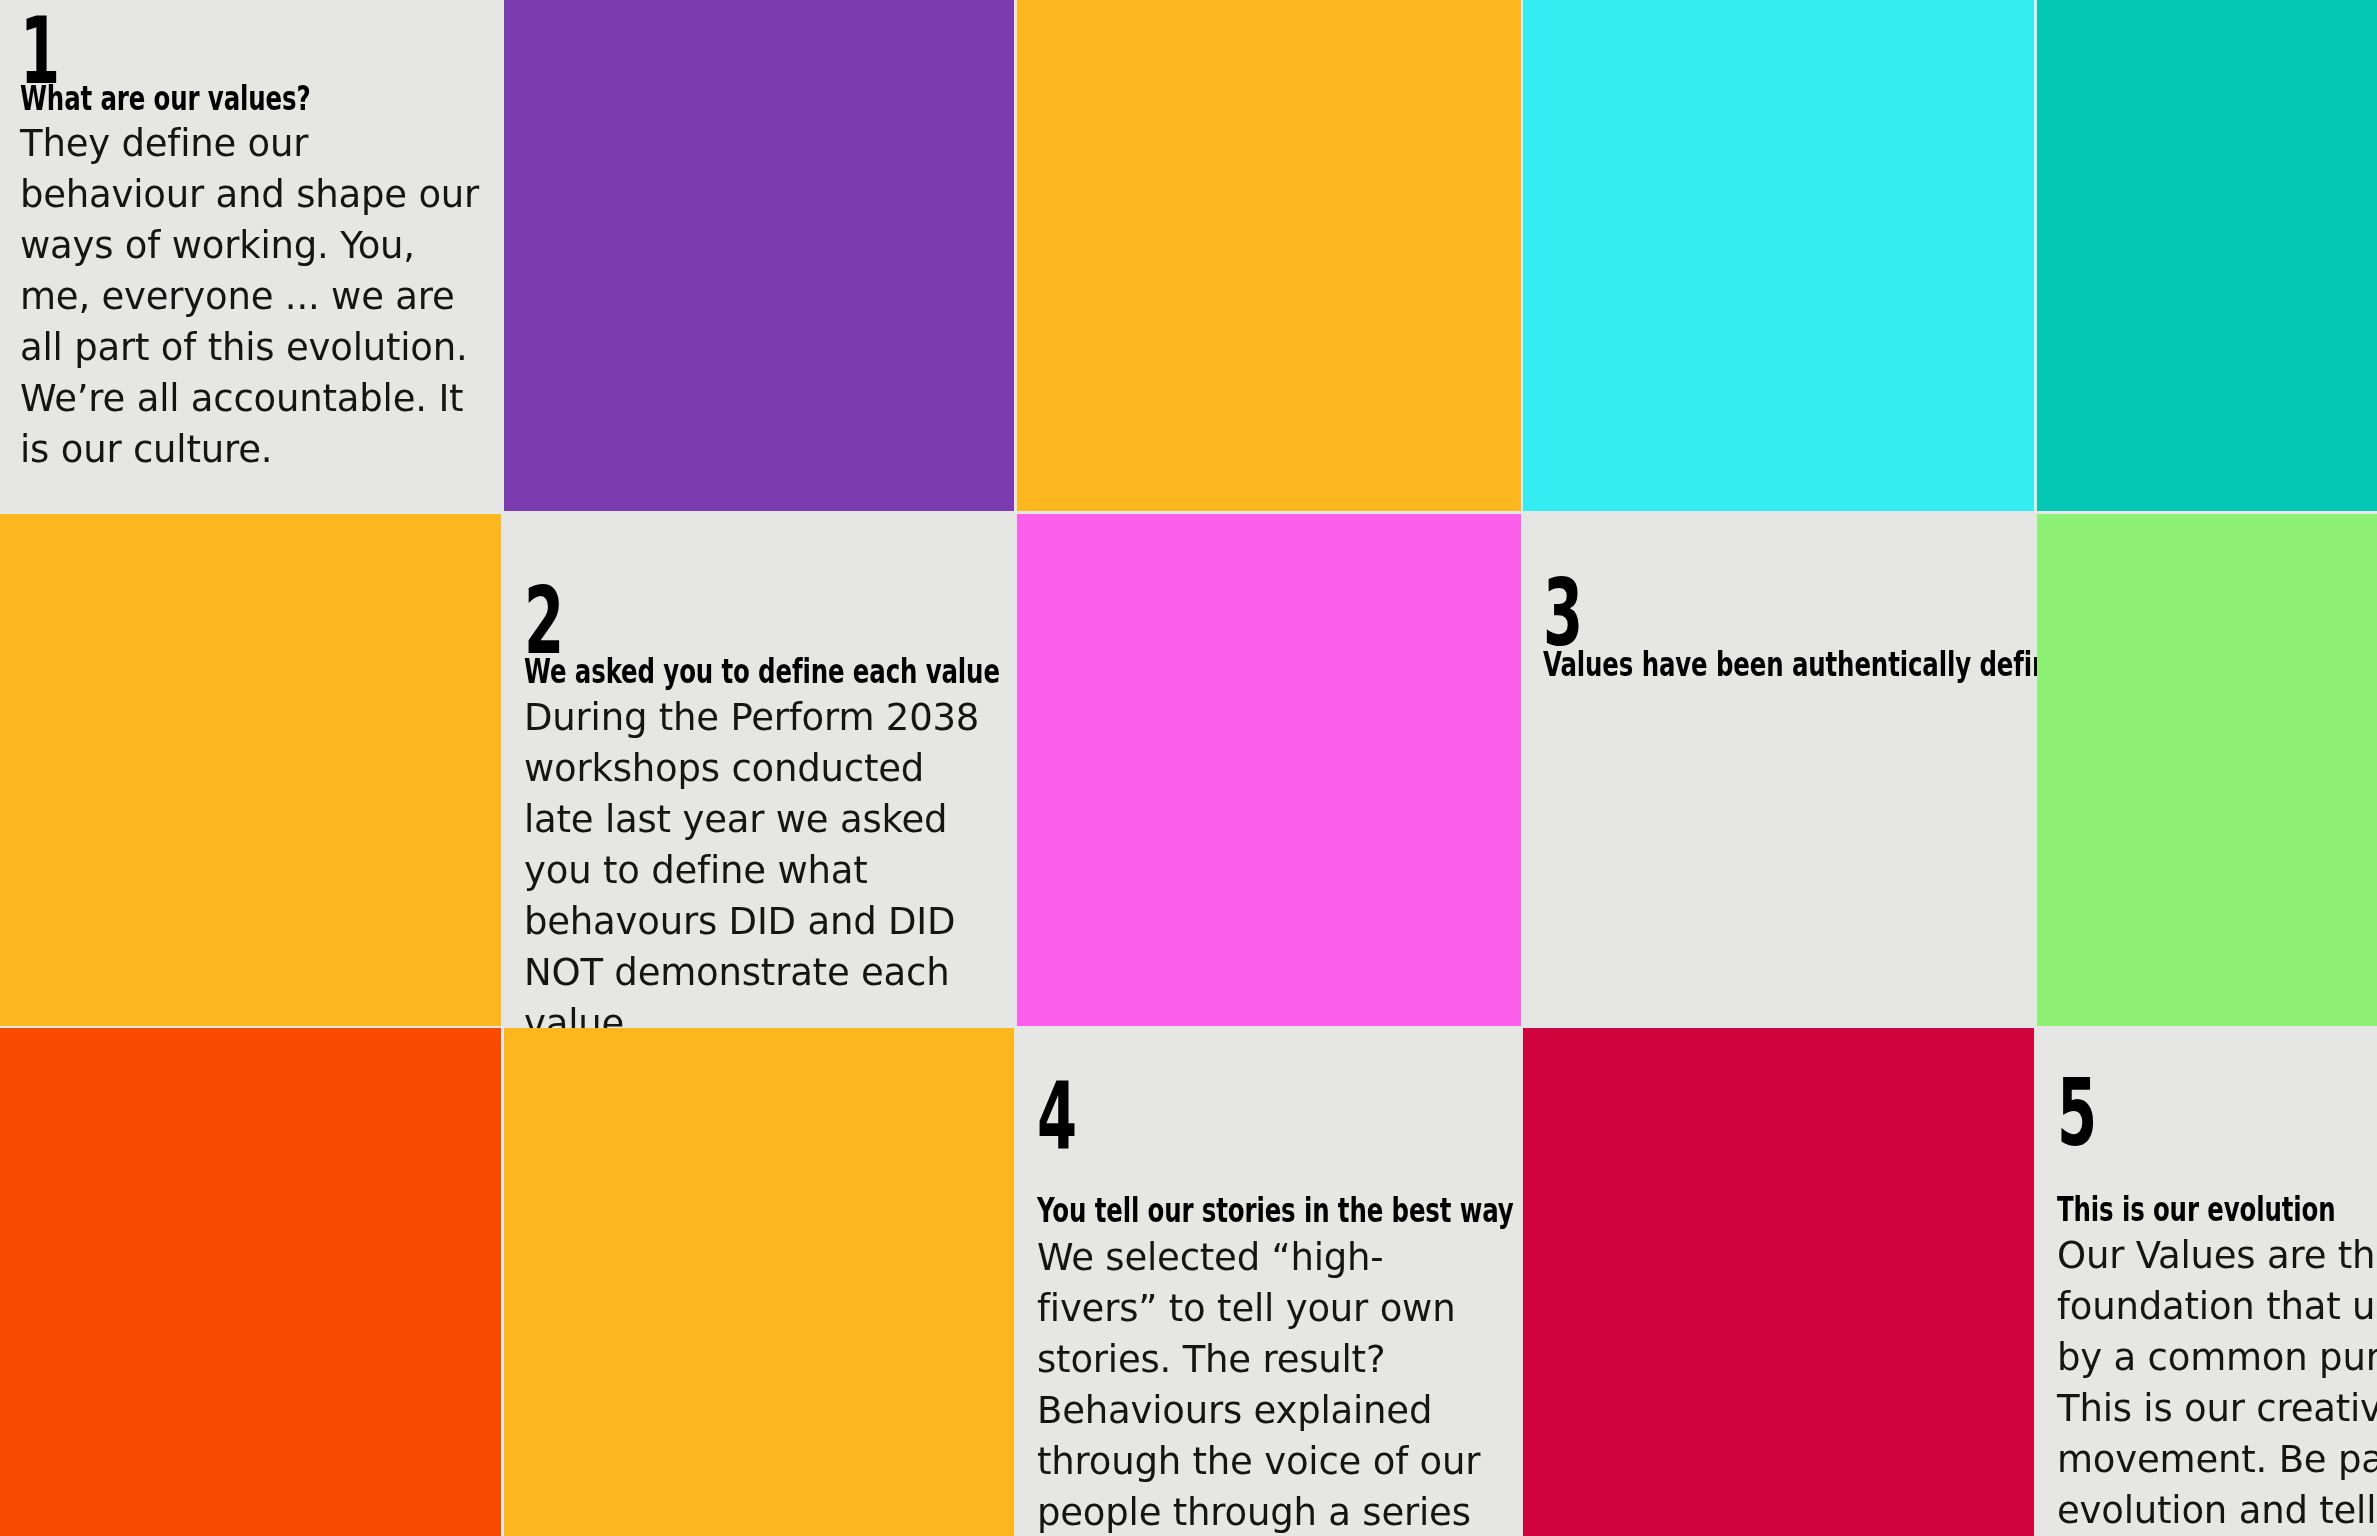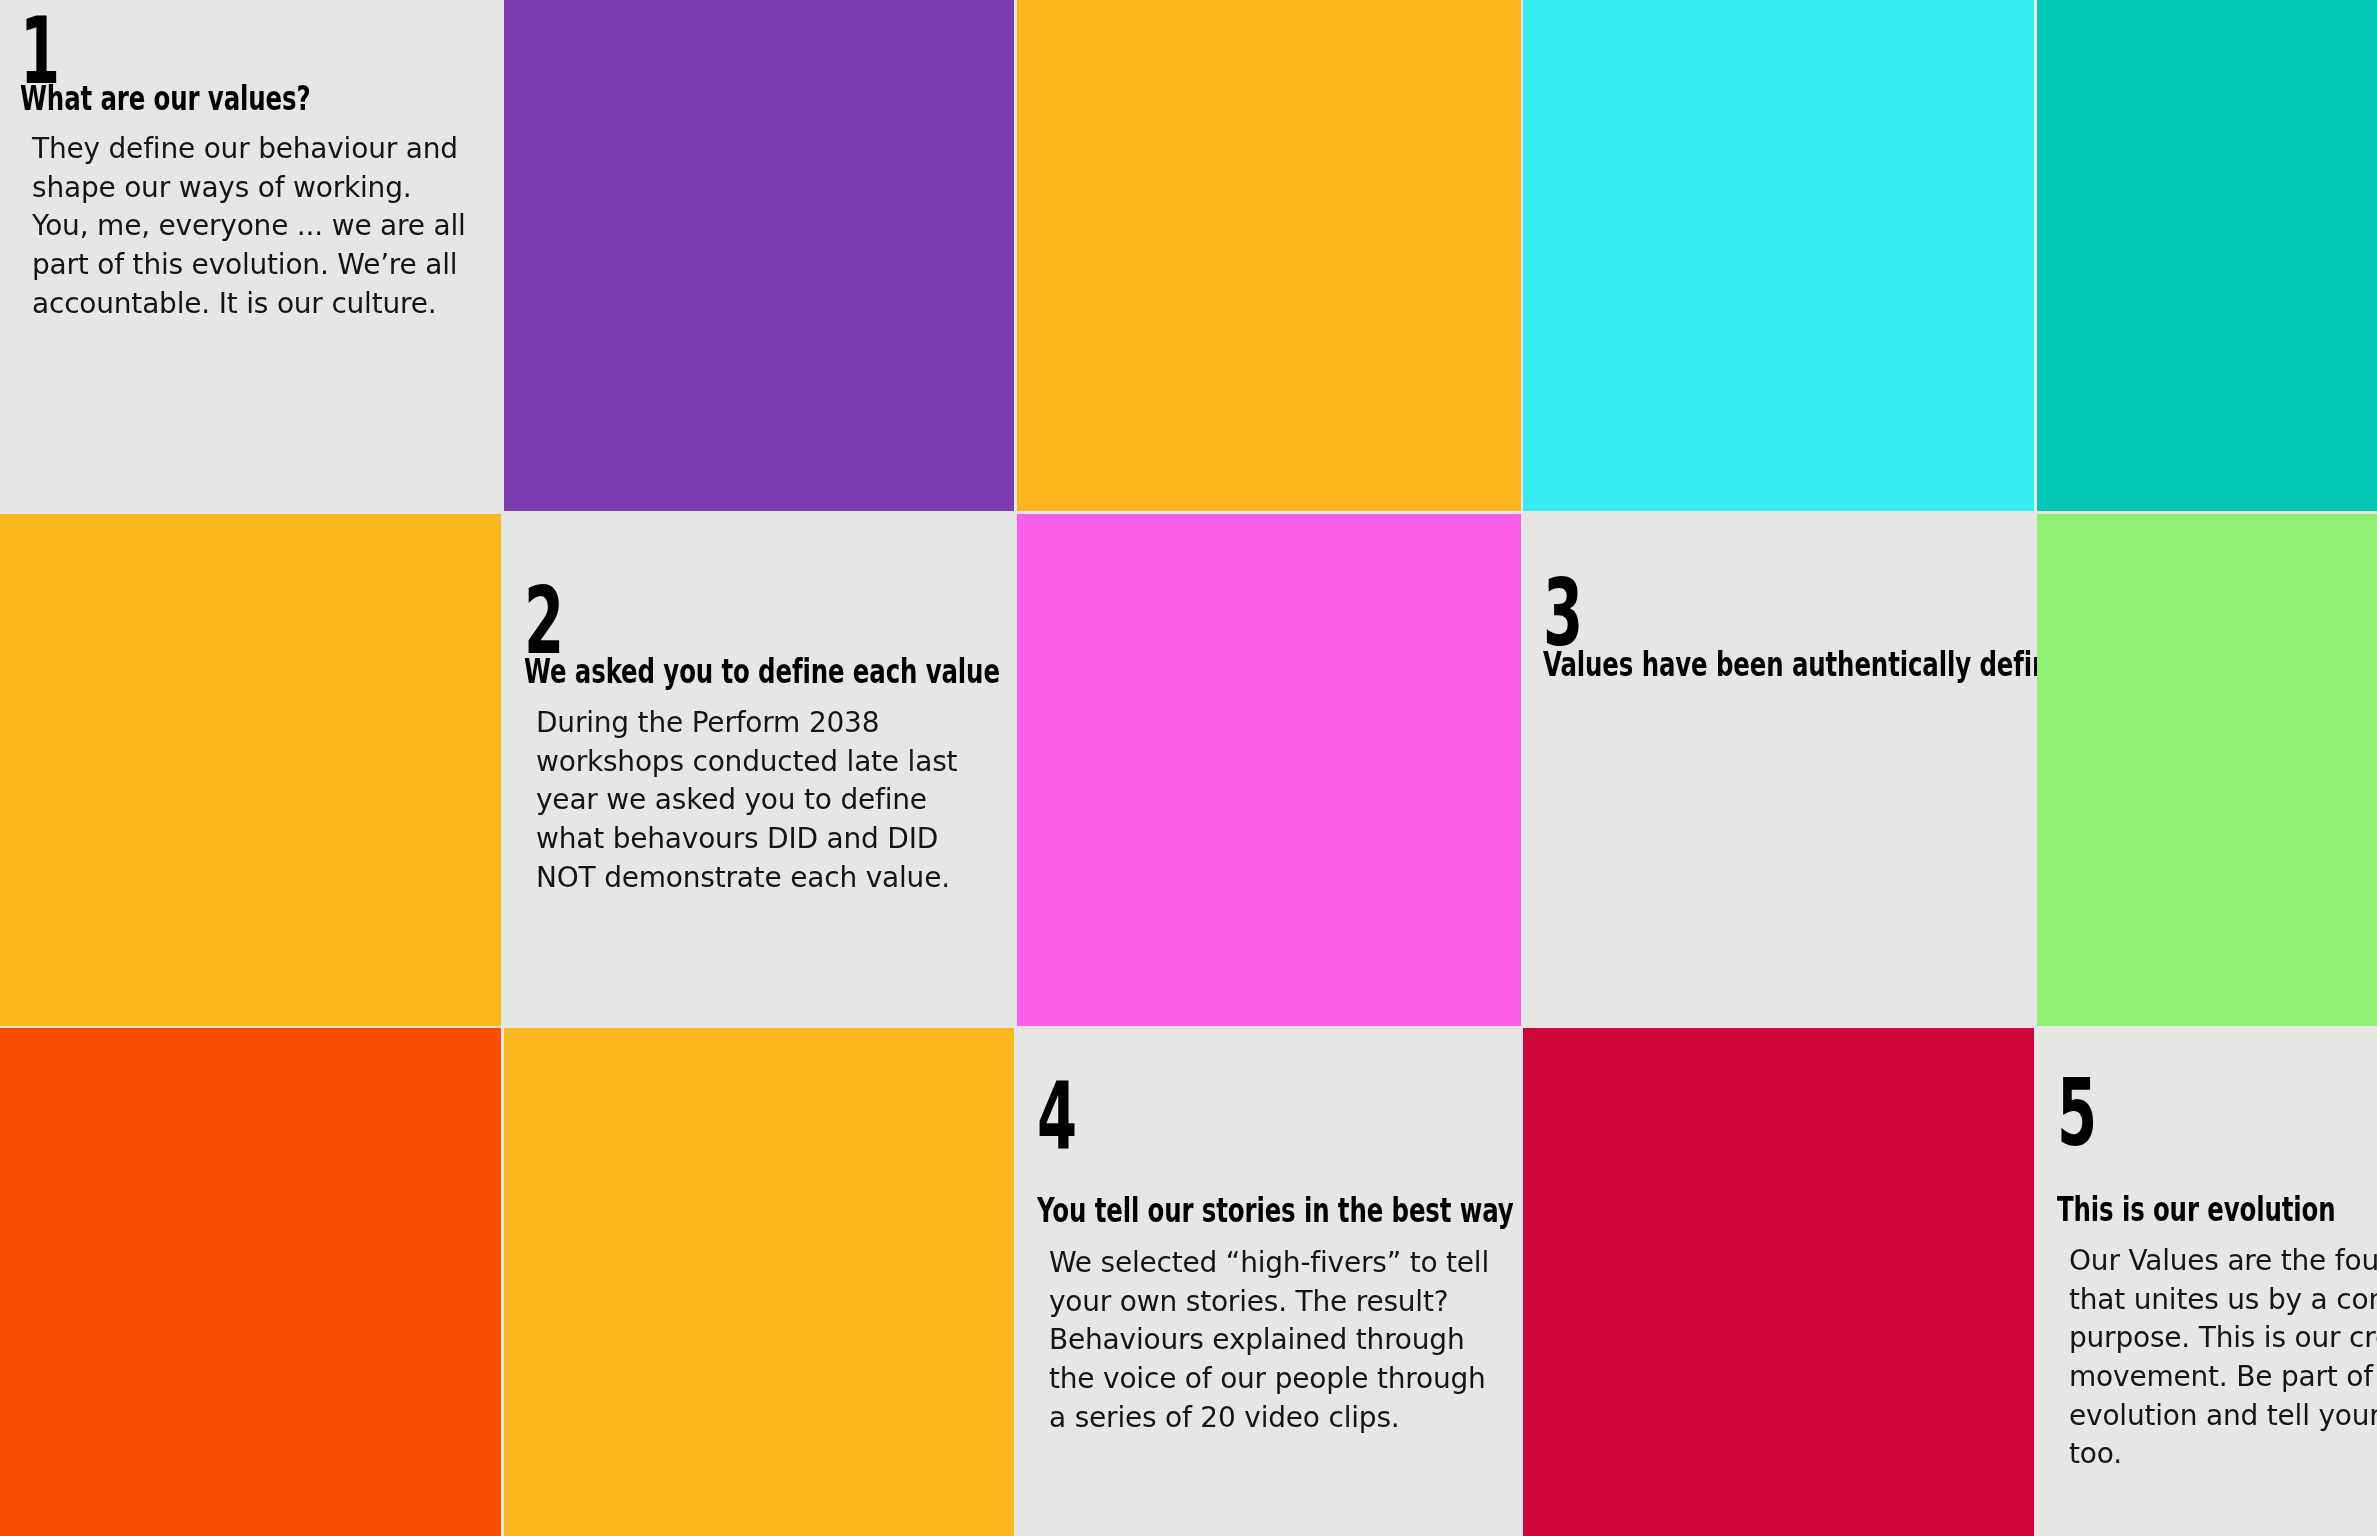--- a/index.html
+++ b/index.html
@@ -51,25 +51,25 @@
     letter-spacing: -0.2px;
     transform: scaleX(0.72);
     transform-origin: left top;
     white-space: nowrap;
     margin: 0;
     padding: 0;
   }
   .step-body {
     font-family: "DejaVu Sans", sans-serif;
     font-weight: 400;
-    font-size: 28px;
+    font-size: 37px;
     line-height: 1.38;
     color: #151515;
     letter-spacing: -0.2px;
-    margin: 12px;
+    margin: 0;
     padding: 0;
     white-space: pre-line;
   }
 
   
   .r1 { top: 0px; height: 511px; }
   .c1 { left: 0px;    width: 501px; }
   .c2 { left: 504px; width: 510px; }
   .c3 { left: 1017px; width: 504px; }
   .c4 { left: 1523px; width: 511px; }

